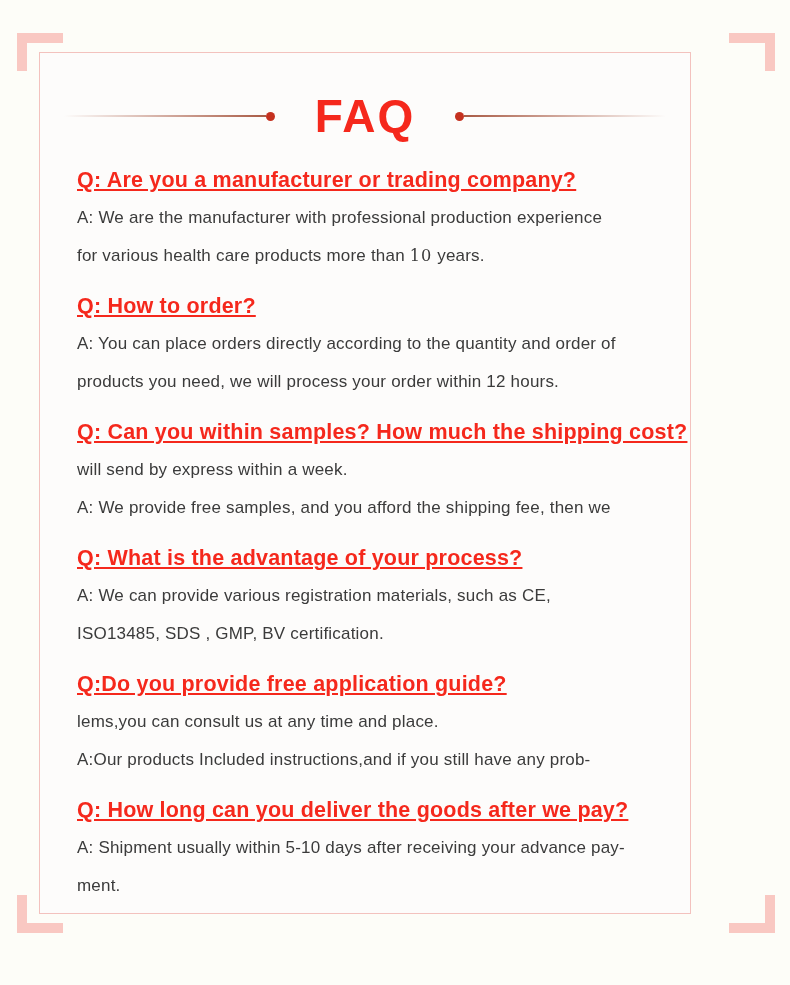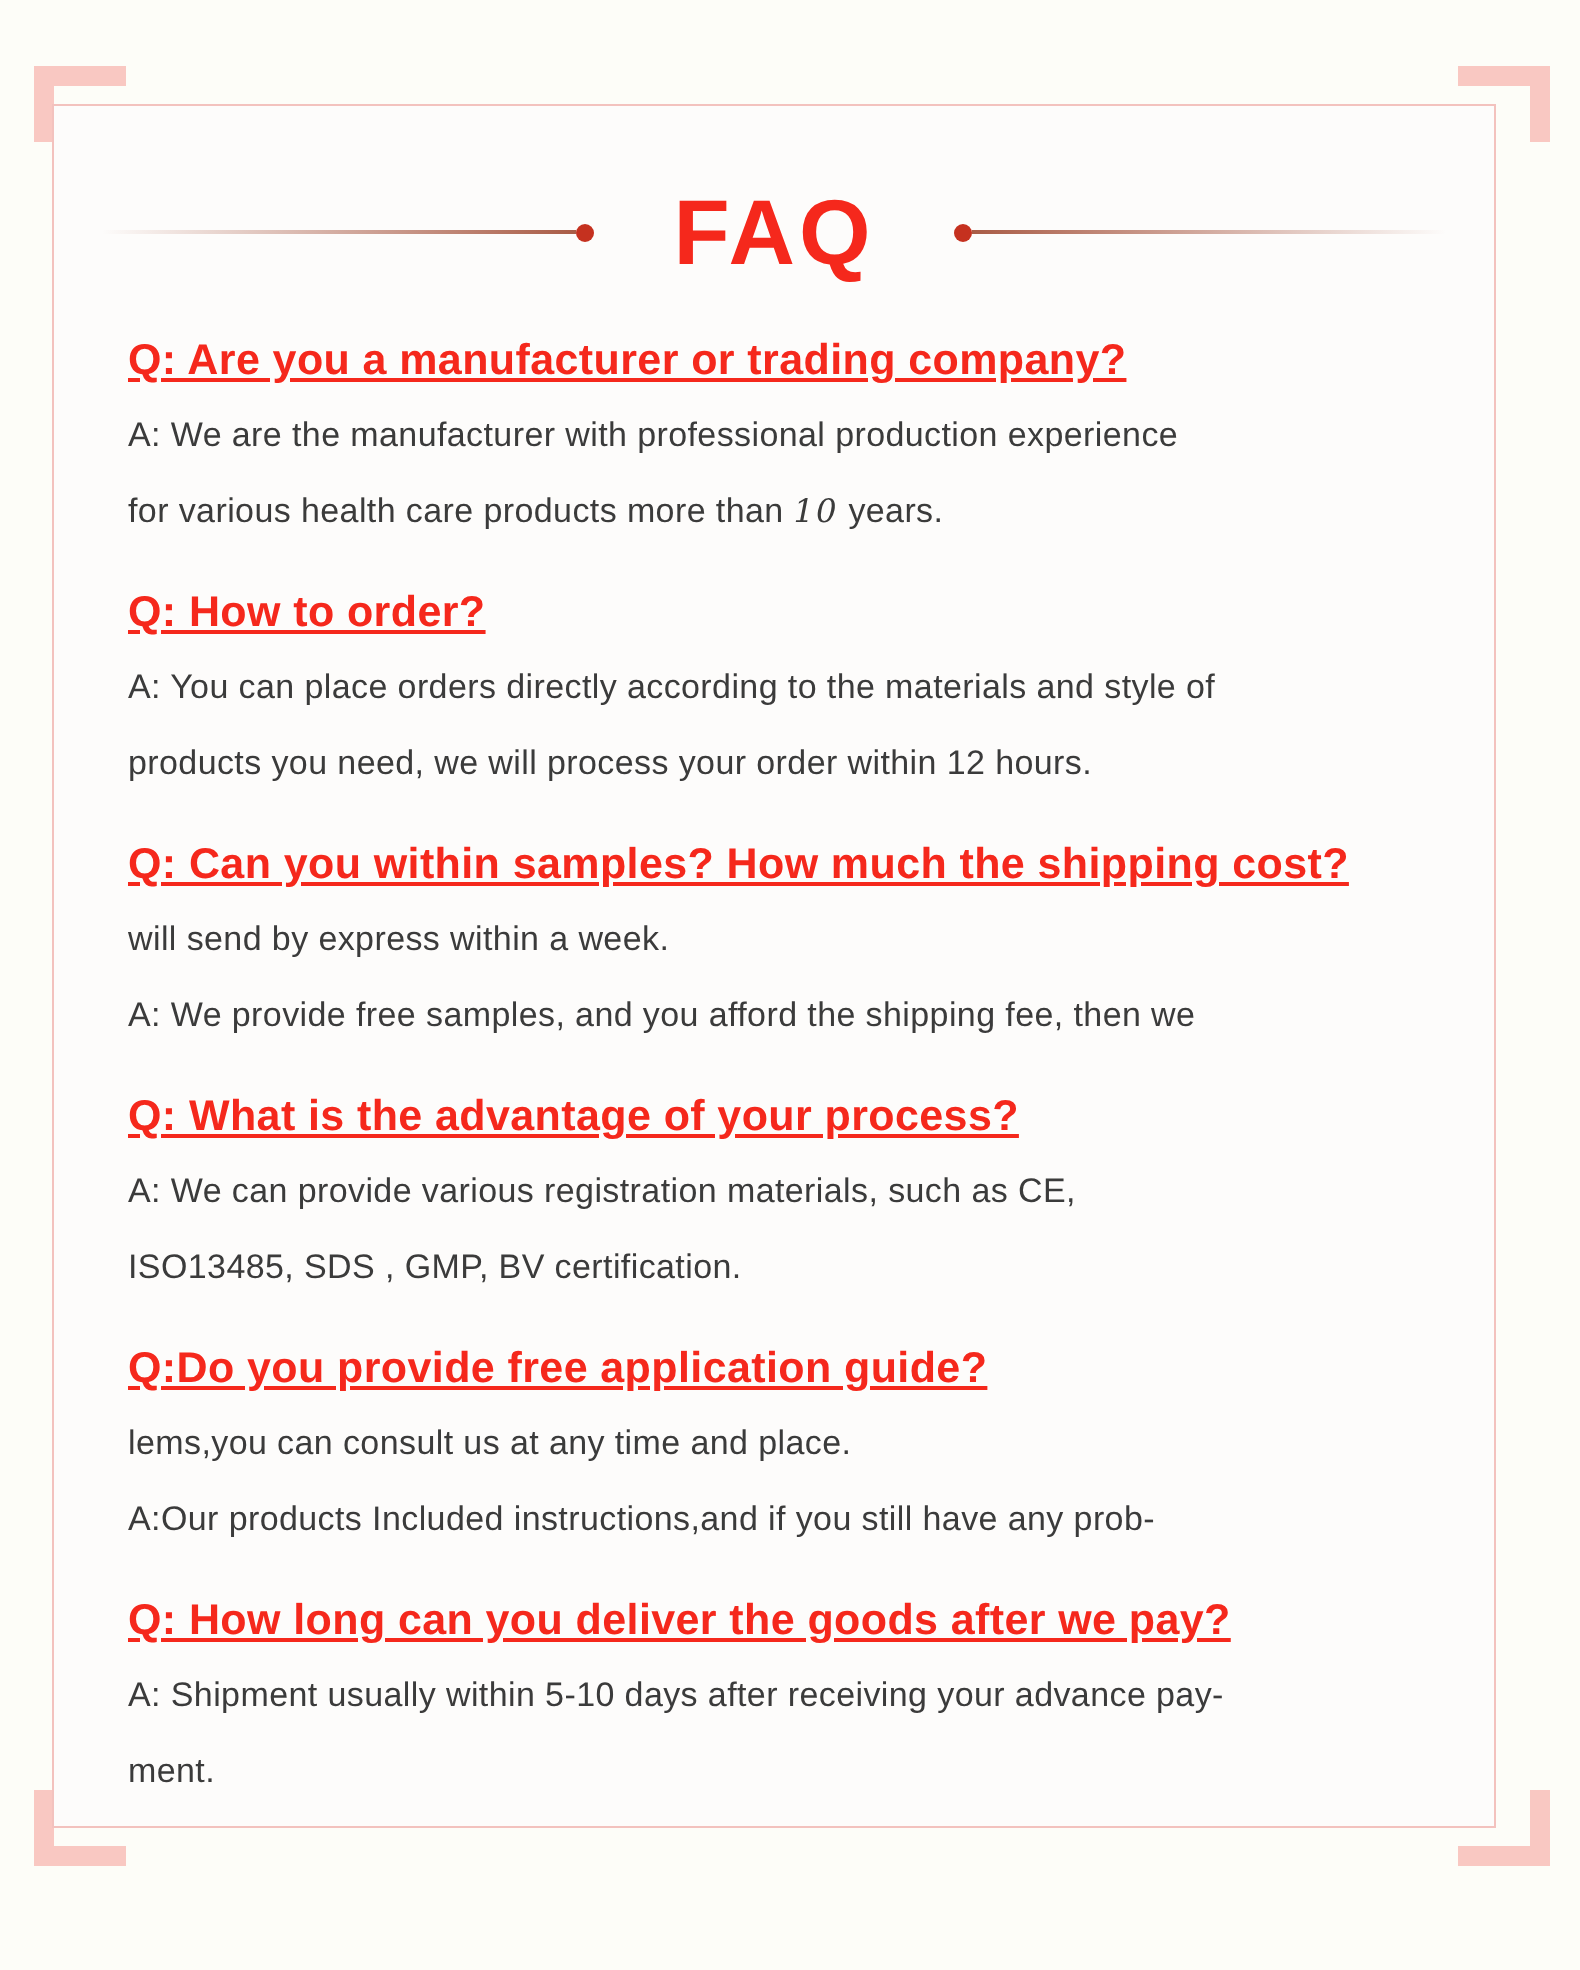--- a/index.html
+++ b/index.html
@@ -29,22 +29,22 @@
     position:absolute;
     width:46px;height:38px;
   }
   .corner-tl{left:17px;top:33px;border-top:10px solid var(--corner-pink);border-left:10px solid var(--corner-pink);}
   .corner-tr{right:15px;top:33px;border-top:10px solid var(--corner-pink);border-right:10px solid var(--corner-pink);}
   .corner-bl{left:17px;bottom:52px;border-bottom:10px solid var(--corner-pink);border-left:10px solid var(--corner-pink);}
   .corner-br{right:15px;bottom:52px;border-bottom:10px solid var(--corner-pink);border-right:10px solid var(--corner-pink);}
 
   .card{
     position:absolute;
-    left:26px;top:52px;
-    width:722px;height:862px;
+    left:39px;top:52px;
+    width:652px;height:862px;
     background:var(--card-bg);
     border:1px solid var(--border-pink);
   }
   .title-row{
     margin-top:34px;
     padding:0 24px;
     height:58px;
     display:flex;
     align-items:center;
     justify-content:center;
@@ -91,21 +91,20 @@
     text-decoration:underline;
   }
   .answer-line{
     color:var(--answer-color);
     font-size:17px;
     line-height:38px;
     white-space:nowrap;
     letter-spacing:0.2px;
   }
   .alt-num{
-    font-style:italic;
     font-family:"DejaVu Serif", serif;
     font-size:0.95em;
     letter-spacing:1px;
   }
 </style>
 </head>
 <body>
 
 <div class="page">
 
@@ -125,21 +124,21 @@
     </div>
 
     <div class="faq-list">
         <div class="faq-item">
           <div class="question">Q: Are you a manufacturer or trading company?</div>
           <div class="answer-line">A: We are the manufacturer with professional production experience</div>
           <div class="answer-line">for various health care products more than <span class="alt-num">10</span> years.</div>
         </div>
         <div class="faq-item">
           <div class="question">Q: How to order?</div>
-          <div class="answer-line">A: You can place orders directly according to the materials and style of</div>
+          <div class="answer-line">A: You can place orders directly according to the quantity and order of</div>
           <div class="answer-line">products you need, we will process your order within 12 hours.</div>
         </div>
         <div class="faq-item">
           <div class="question">Q: Can you within samples? How much the shipping cost?</div>
           <div class="answer-line">will send by express within a week.</div>
           <div class="answer-line">A: We provide free samples, and you afford the shipping fee, then we</div>
         </div>
         <div class="faq-item">
           <div class="question">Q: What is the advantage of your process?</div>
           <div class="answer-line">A: We can provide various registration materials, such as CE,</div>

